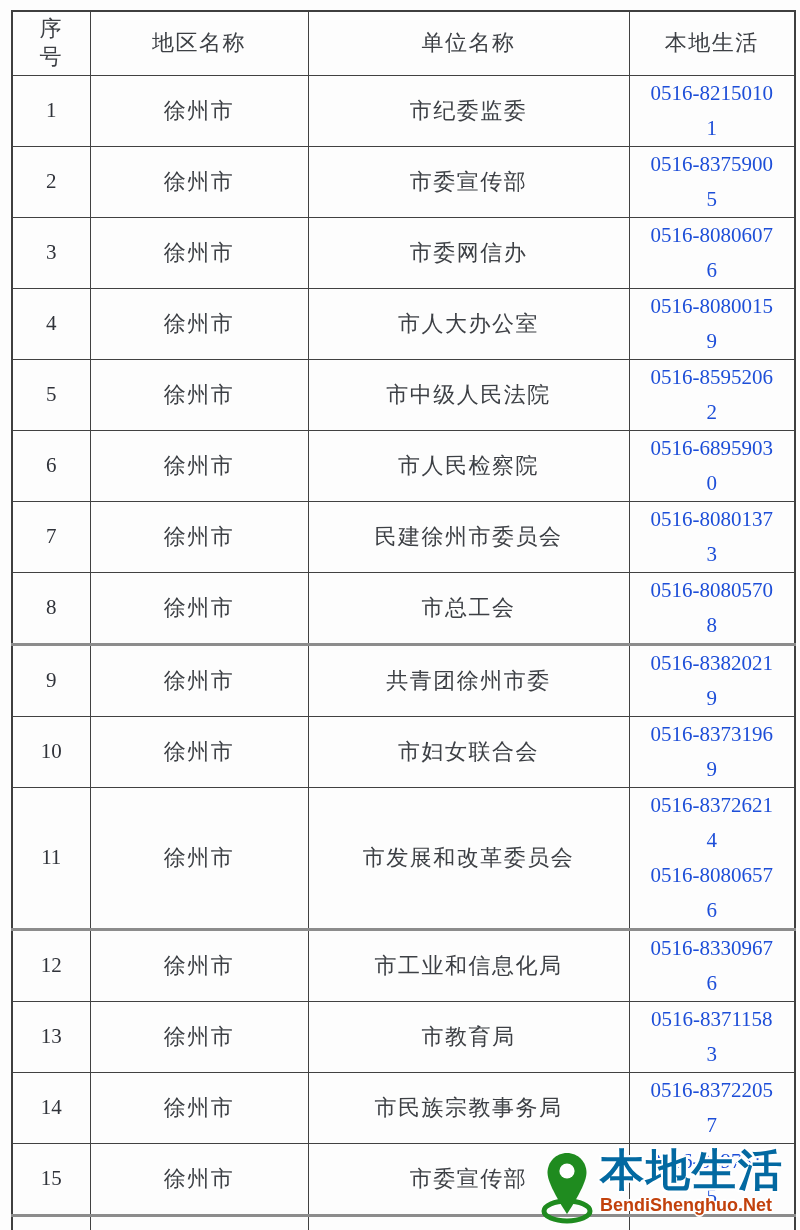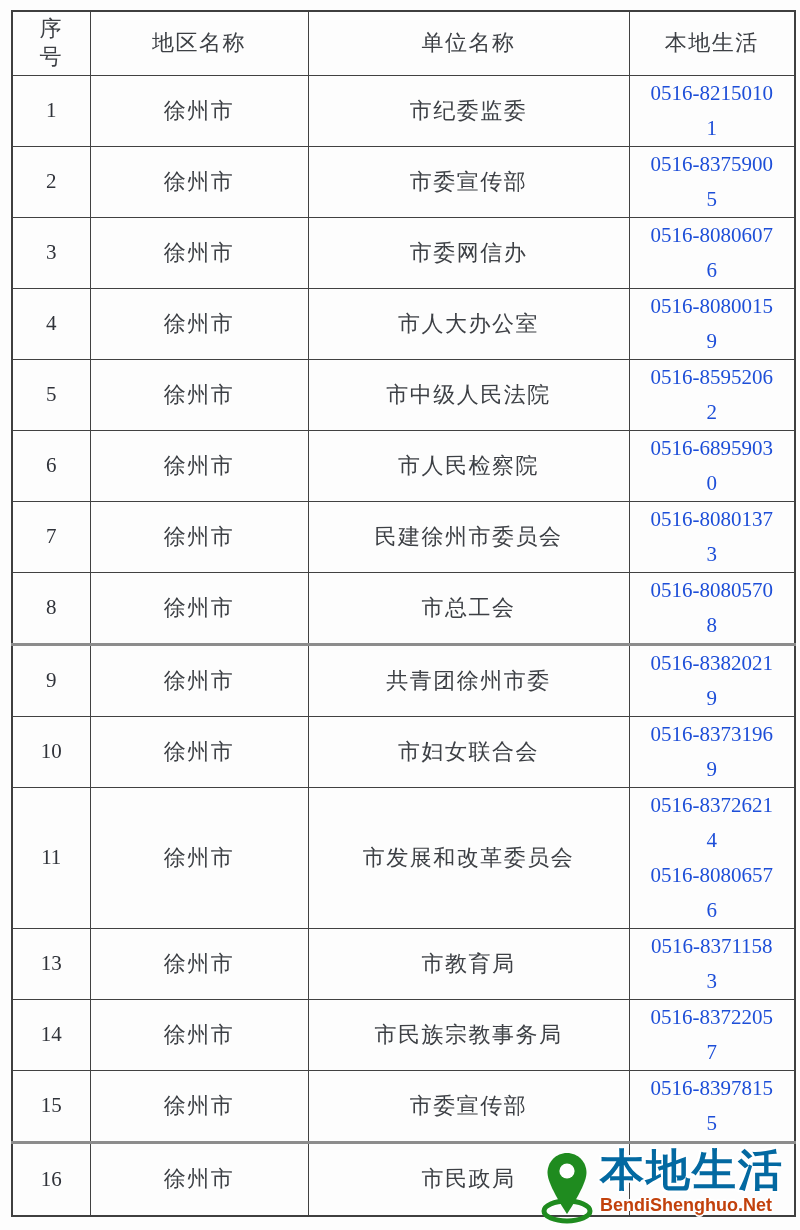--- a/index.html
+++ b/index.html
@@ -212,20 +212,28 @@
       <tr class="row-tall">
         <td class="no">11</td>
         <td class="cn">徐州市</td>
         <td class="cn">市发展和改革委员会</td>
         <td class="phone">
           <span class="pnum">0516-83726214</span>
           <span class="pnum">0516-80806576</span>
         </td>
       </tr>
 
+      <tr class="row thick">
+        <td class="no">12</td>
+        <td class="cn">徐州市</td>
+        <td class="cn">市工业和信息化局</td>
+        <td class="phone">
+            <span class="pnum">0516-83309676</span>
+          </td>
+      </tr>
 
       <tr class="row">
         <td class="no">13</td>
         <td class="cn">徐州市</td>
         <td class="cn">市教育局</td>
         <td class="phone">
             <span class="pnum">0516-83711583</span>
           </td>
       </tr>
 

